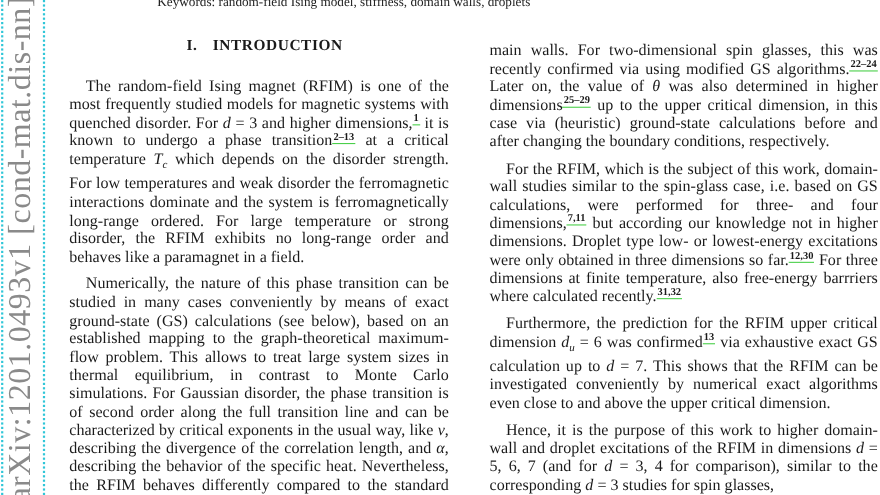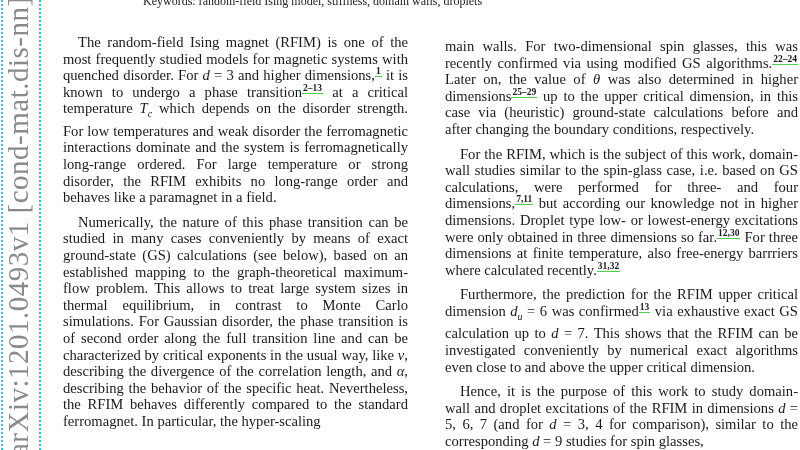--- a/index.html
+++ b/index.html
@@ -56,22 +56,26 @@
 
 <div class="sidebar">
   <div class="dots-left"></div>
   <div class="dots-right"></div>
   <div class="arxiv-id">arXiv:1201.0493v1  [cond-mat.dis-nn]  2 Jan 2012</div>
 </div>
 
 <div class="keywords">Keywords: random-field Ising model, stiffness, domain walls, droplets</div>
 
 <div class="col col-left">
+  <div class="section-title">
+    <span class="num">I.</span>
+    <span>INTRODUCTION</span>
+  </div>
   <p><span>The random-field Ising magnet (RFIM) is one of the most frequently studied models for magnetic systems with quenched disorder. For </span><i class="m">d</i><span> = 3 and higher dimensions,</span><a class="cite">1</a><span> it is known to undergo a phase transition</span><a class="cite">2–13</a><span> at a critical temperature </span><i class="m">T</i><sub class="m">c</sub><span> which depends on the disorder strength. For low temperatures and weak disorder the ferromagnetic interactions dominate and the system is ferromagnetically long-range ordered. For large temperature or strong disorder, the RFIM exhibits no long-range order and behaves like a paramagnet in a field.</span></p>
   <p><span>Numerically, the nature of this phase transition can be studied in many cases conveniently by means of exact ground-state (GS) calculations (see below), based on an established mapping to the graph-theoretical maximum-flow problem. This allows to treat large system sizes in thermal equilibrium, in contrast to Monte Carlo simulations. For Gaussian disorder, the phase transition is of second order along the full transition line and can be characterized by critical exponents in the usual way, like </span><i class="m">ν</i><span>, describing the divergence of the correlation length, and </span><i class="m">α</i><span>, describing the behavior of the specific heat. Nevertheless, the RFIM behaves differently compared to the standard ferromagnet. In particular, the hyper-scaling</span></p>
 </div>
 
 <div class="col col-right">
   <p class="noindent"><span>main walls. For two-dimensional spin glasses, this was recently confirmed via using modified GS algorithms.</span><a class="cite">22–24</a><span> Later on, the value of </span><i class="m">θ</i><span> was also determined in higher dimensions</span><a class="cite">25–29</a><span> up to the upper critical dimension, in this case via (heuristic) ground-state calculations before and after changing the boundary conditions, respectively.</span></p>
   <p><span>For the RFIM, which is the subject of this work, domain-wall studies similar to the spin-glass case, i.e. based on GS calculations, were performed for three- and four dimensions,</span><a class="cite">7,11</a><span> but according our knowledge not in higher dimensions. Droplet type low- or lowest-energy excitations were only obtained in three dimensions so far.</span><a class="cite">12,30</a><span> For three dimensions at finite temperature, also free-energy barrriers where calculated recently.</span><a class="cite">31,32</a></p>
   <p><span>Furthermore, the prediction for the RFIM upper critical dimension </span><i class="m">d</i><sub class="m">u</sub><span> = 6 was confirmed</span><a class="cite">13</a><span> via exhaustive exact GS calculation up to </span><i class="m">d</i><span> = 7. This shows that the RFIM can be investigated conveniently by numerical exact algorithms even close to and above the upper critical dimension.</span></p>
-  <p><span>Hence, it is the purpose of this work to study domain-wall and droplet excitations of the RFIM in dimensions </span><i class="m">d</i><span> = 5, 6, 7 (and for </span><i class="m">d</i><span> = 3, 4 for comparison), similar to the corresponding </span><i class="m">d</i><span> = 9 studies for spin glasses,</span></p>
+  <p><span>Hence, it is the purpose of this work to higher domain-wall and droplet excitations of the RFIM in dimensions </span><i class="m">d</i><span> = 5, 6, 7 (and for </span><i class="m">d</i><span> = 3, 4 for comparison), similar to the corresponding </span><i class="m">d</i><span> = 3 studies for spin glasses,</span></p>
 </div>
 
 </body></html>

